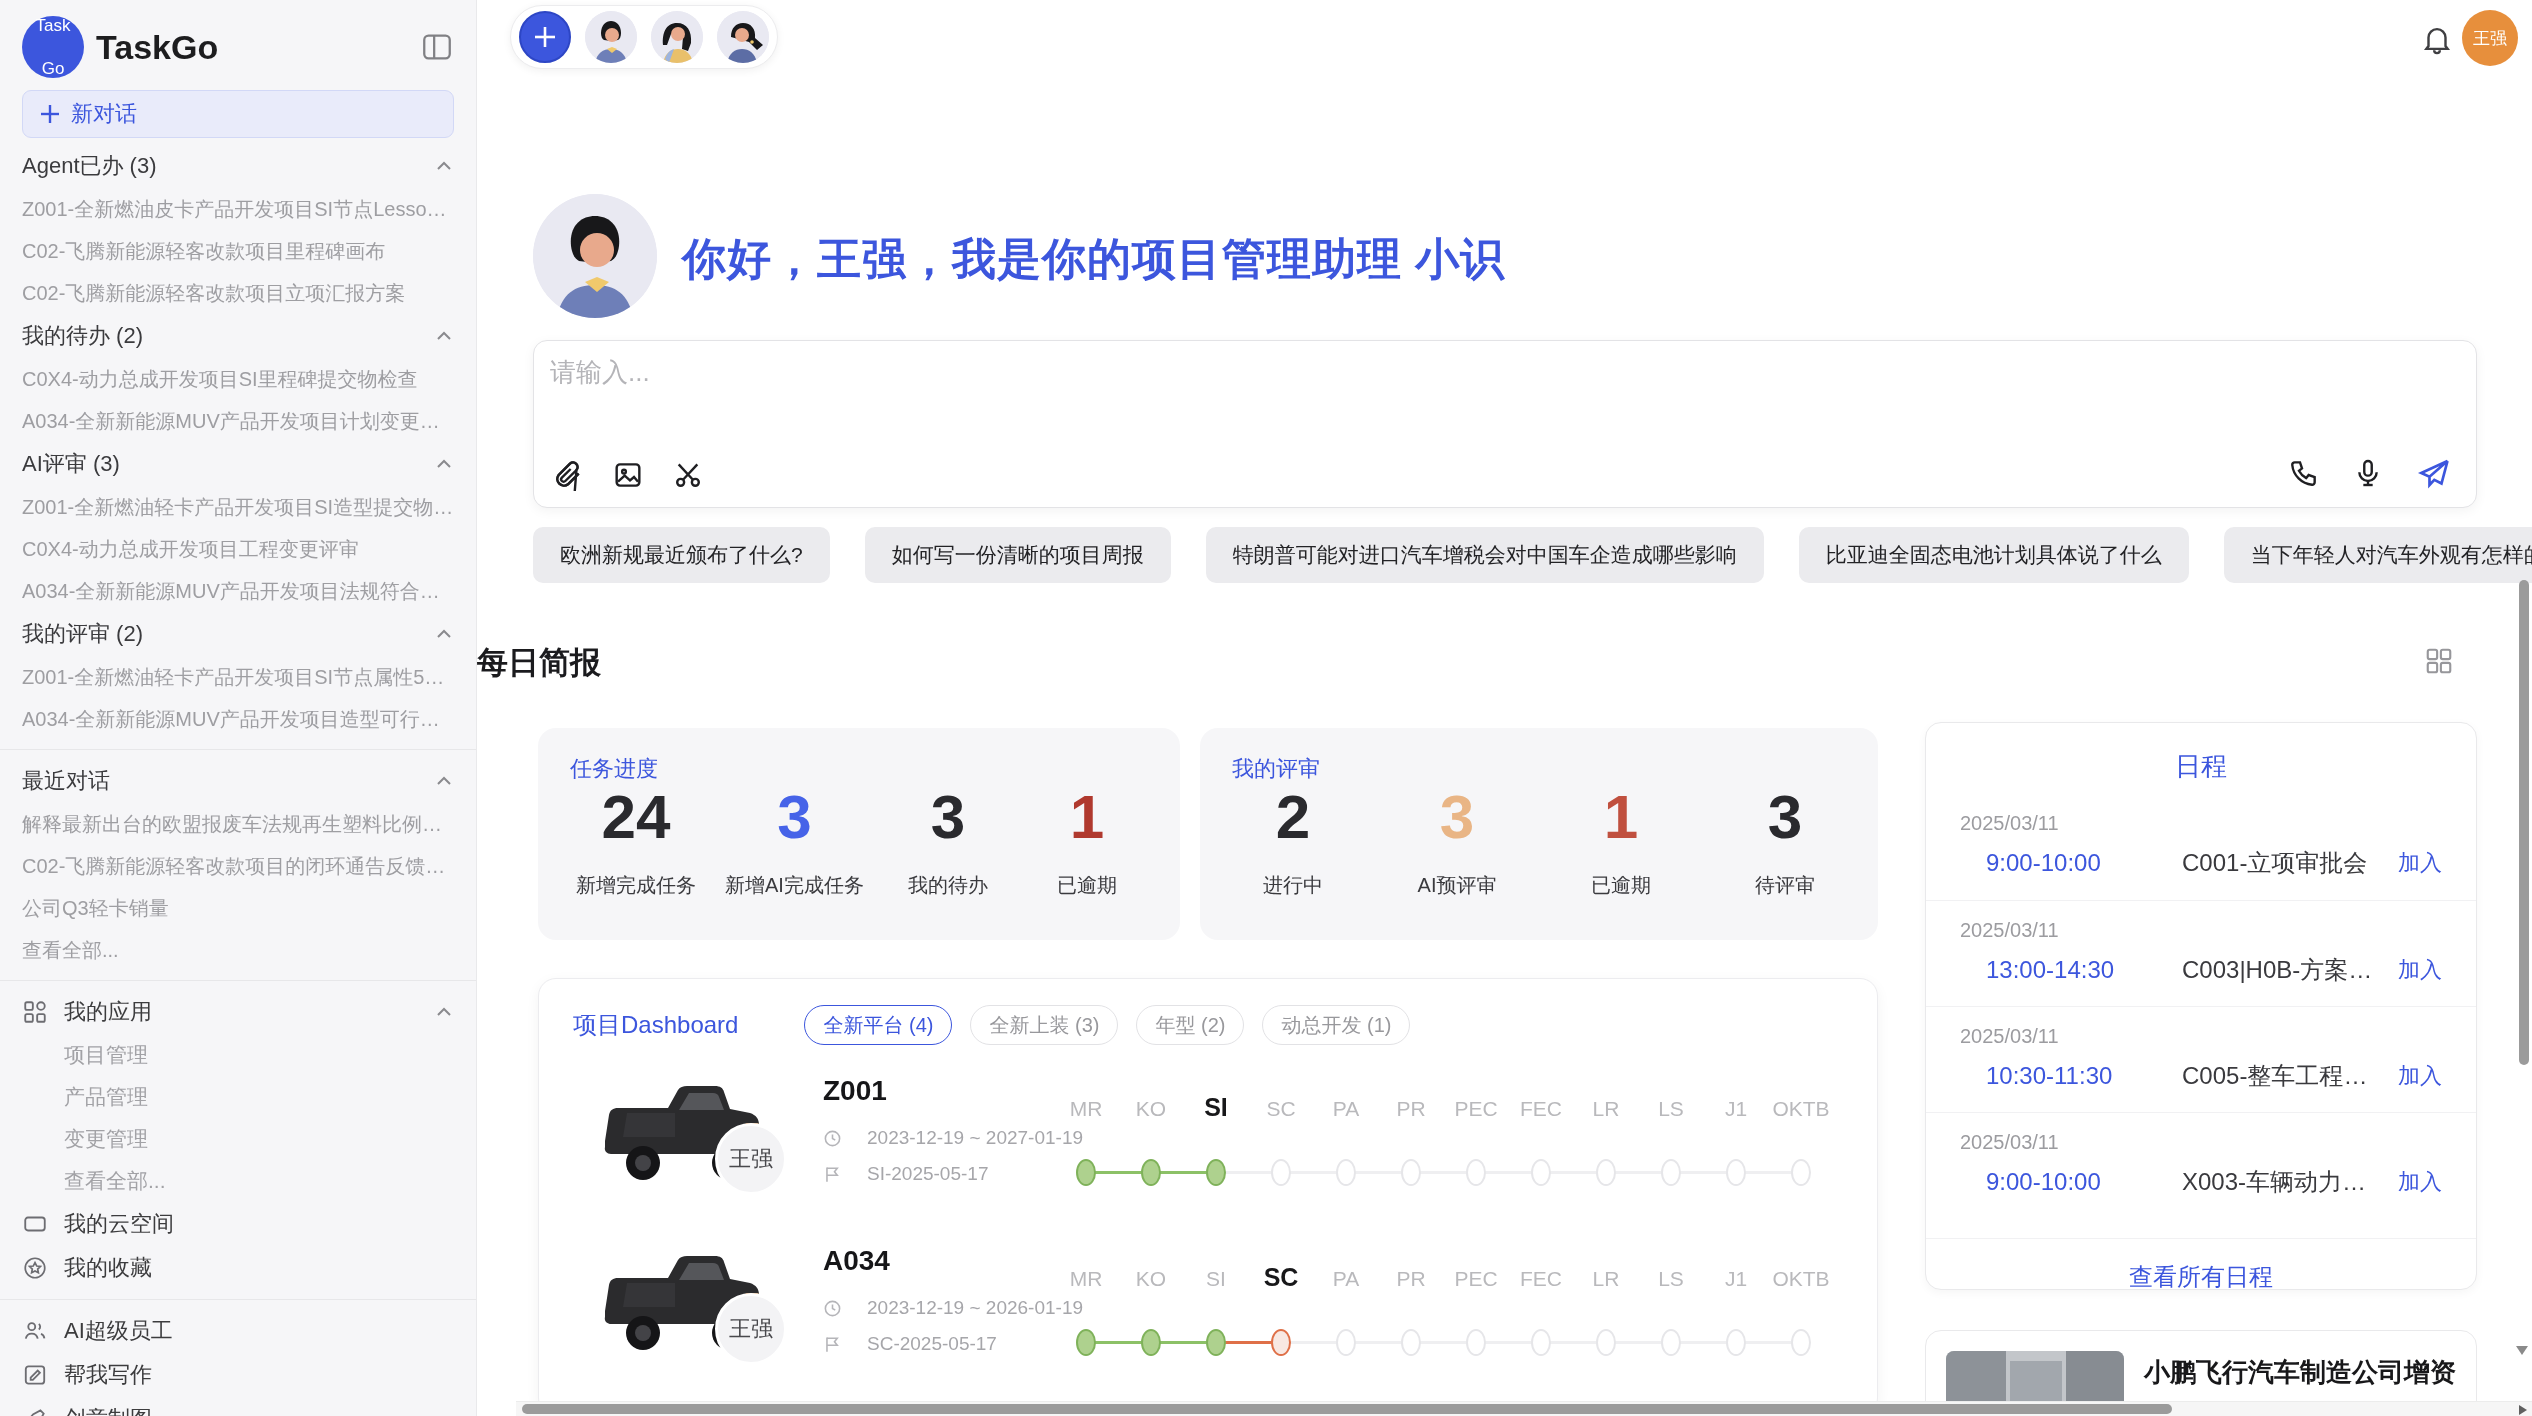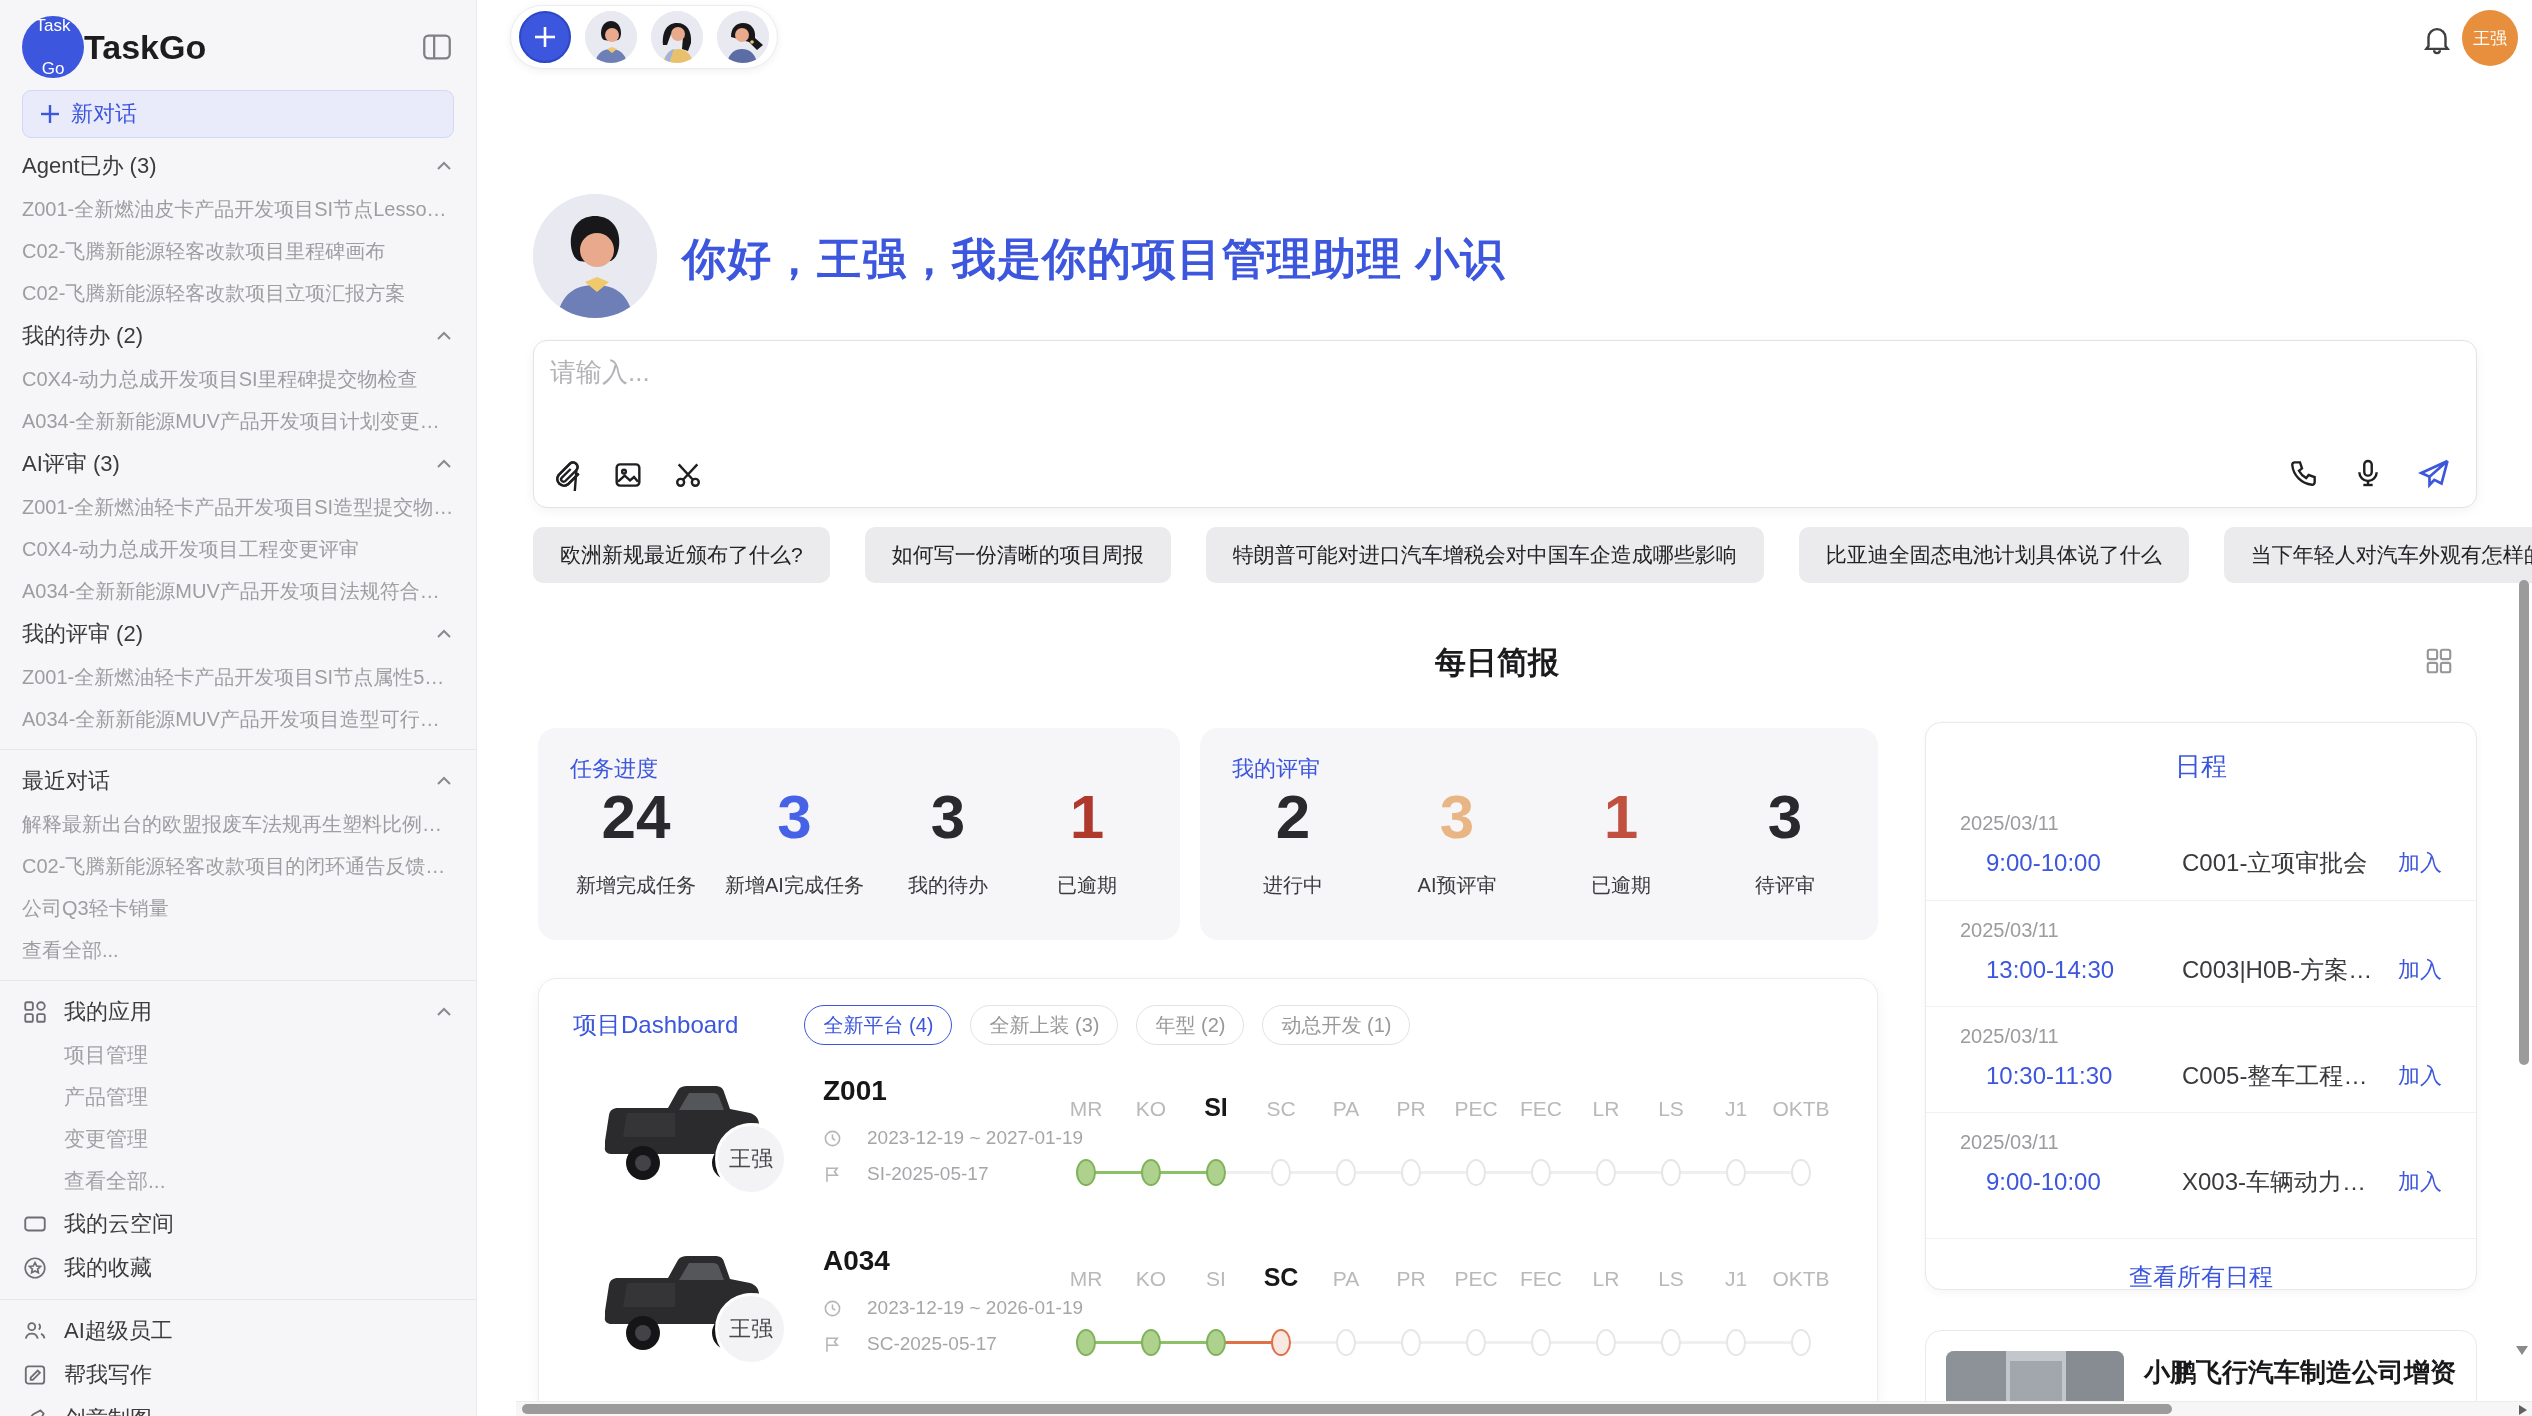--- a/index.html
+++ b/index.html
@@ -7,21 +7,21 @@
   body {
     font-family:"Liberation Sans", sans-serif;
     background:#ffffff; color:#222; overflow:hidden; position:relative;
   }
   svg { display:block; }
 
   
   .sidebar{position:absolute;left:0;top:0;width:477px;height:1416px;background:#f6f6f8;border-right:1px solid #e9e9eb;padding:14px 22px 0 22px;}
   .side-header{display:flex;align-items:center;height:66px;}
   .logo-circle{width:62px;height:62px;border-radius:50%;background:#3c56dd;color:#fff;display:flex;flex-direction:column;align-items:center;justify-content:space-between;font-size:17px;line-height:19px;font-weight:500;}
-  .app-title{font-size:34px;font-weight:700;color:#1d1d1f;margin-left:0;flex:1;}
+  .app-title{font-size:34px;font-weight:700;color:#1d1d1f;margin-left:12px;flex:1;}
   .collapse-btn{color:#808084;cursor:pointer;}
   .new-chat{margin-top:10px;height:48px;background:#e9ebfa;border:1px solid #d2d8f6;border-radius:9px;display:flex;align-items:center;padding:0 16px;color:#3c56dd;font-size:22px;cursor:pointer;}
   .new-chat .nc-label{margin-left:10px;}
   .side-scroll{margin-top:6px;}
   .sec-header{display:flex;align-items:center;height:44px;font-size:22px;color:#3b3b3e;cursor:pointer;}
   .sec-header .grow{flex:1;}
   .sec-items{list-style:none;}
   .sec-items li{height:42px;line-height:42px;font-size:20px;color:#9e9ea2;white-space:nowrap;overflow:hidden;text-overflow:ellipsis;cursor:pointer;}
   .divider{height:1px;background:#e7e7e9;margin:9px -22px;}
   .iconrow{display:flex;align-items:center;height:44px;font-size:22px;color:#3c3c3e;cursor:pointer;}
@@ -47,21 +47,21 @@
   .left-tools{position:absolute;left:18px;bottom:16px;display:flex;gap:28px;color:#1f1f22;}
   .right-tools{position:absolute;right:24px;bottom:16px;display:flex;gap:32px;align-items:center;color:#1f1f22;}
   .tool{cursor:pointer;}
   .send{color:#3c56dd;}
 
   
   .chips{position:absolute;left:533px;top:527px;width:1944px;display:flex;gap:35px;}
   .chip{height:56px;line-height:56px;padding:0 27px;background:#ebebee;border-radius:10px;font-size:21px;color:#232326;white-space:nowrap;cursor:pointer;}
 
   
-  .brief-title{position:absolute;left:477px;top:642px;width:2040px;text-align:center;font-size:31px;font-weight:700;color:#1b1b1e;}
+  .brief-title{position:absolute;left:477px;top:642px;width:2040px;text-align:left;font-size:31px;font-weight:700;color:#1b1b1e;}
   .brief-grid{position:absolute;left:2424px;top:646px;color:#97979b;cursor:pointer;}
   .stat-card{position:absolute;top:728px;height:212px;background:#f6f6f8;border-radius:18px;padding:26px 32px;}
   .stat-card.left{left:538px;width:642px;}
   .stat-card.right{left:1200px;width:678px;}
   .stat-card h3{font-size:22px;font-weight:500;color:#3c56dd;}
   .stat-row{display:flex;justify-content:space-between;padding:0 6px;}
   .stat{text-align:center;min-width:110px;}
   .stat .v{font-size:62px;font-weight:600;line-height:66px;}
   .stat .l{font-size:20px;color:#3a3a3e;margin-top:22px;}
   .c-dark{color:#2a2a2e;} .c-blue{color:#4663e8;} .c-red{color:#b0392e;} .c-tan{color:#e9b585;} .c-red2{color:#c0503f;}

